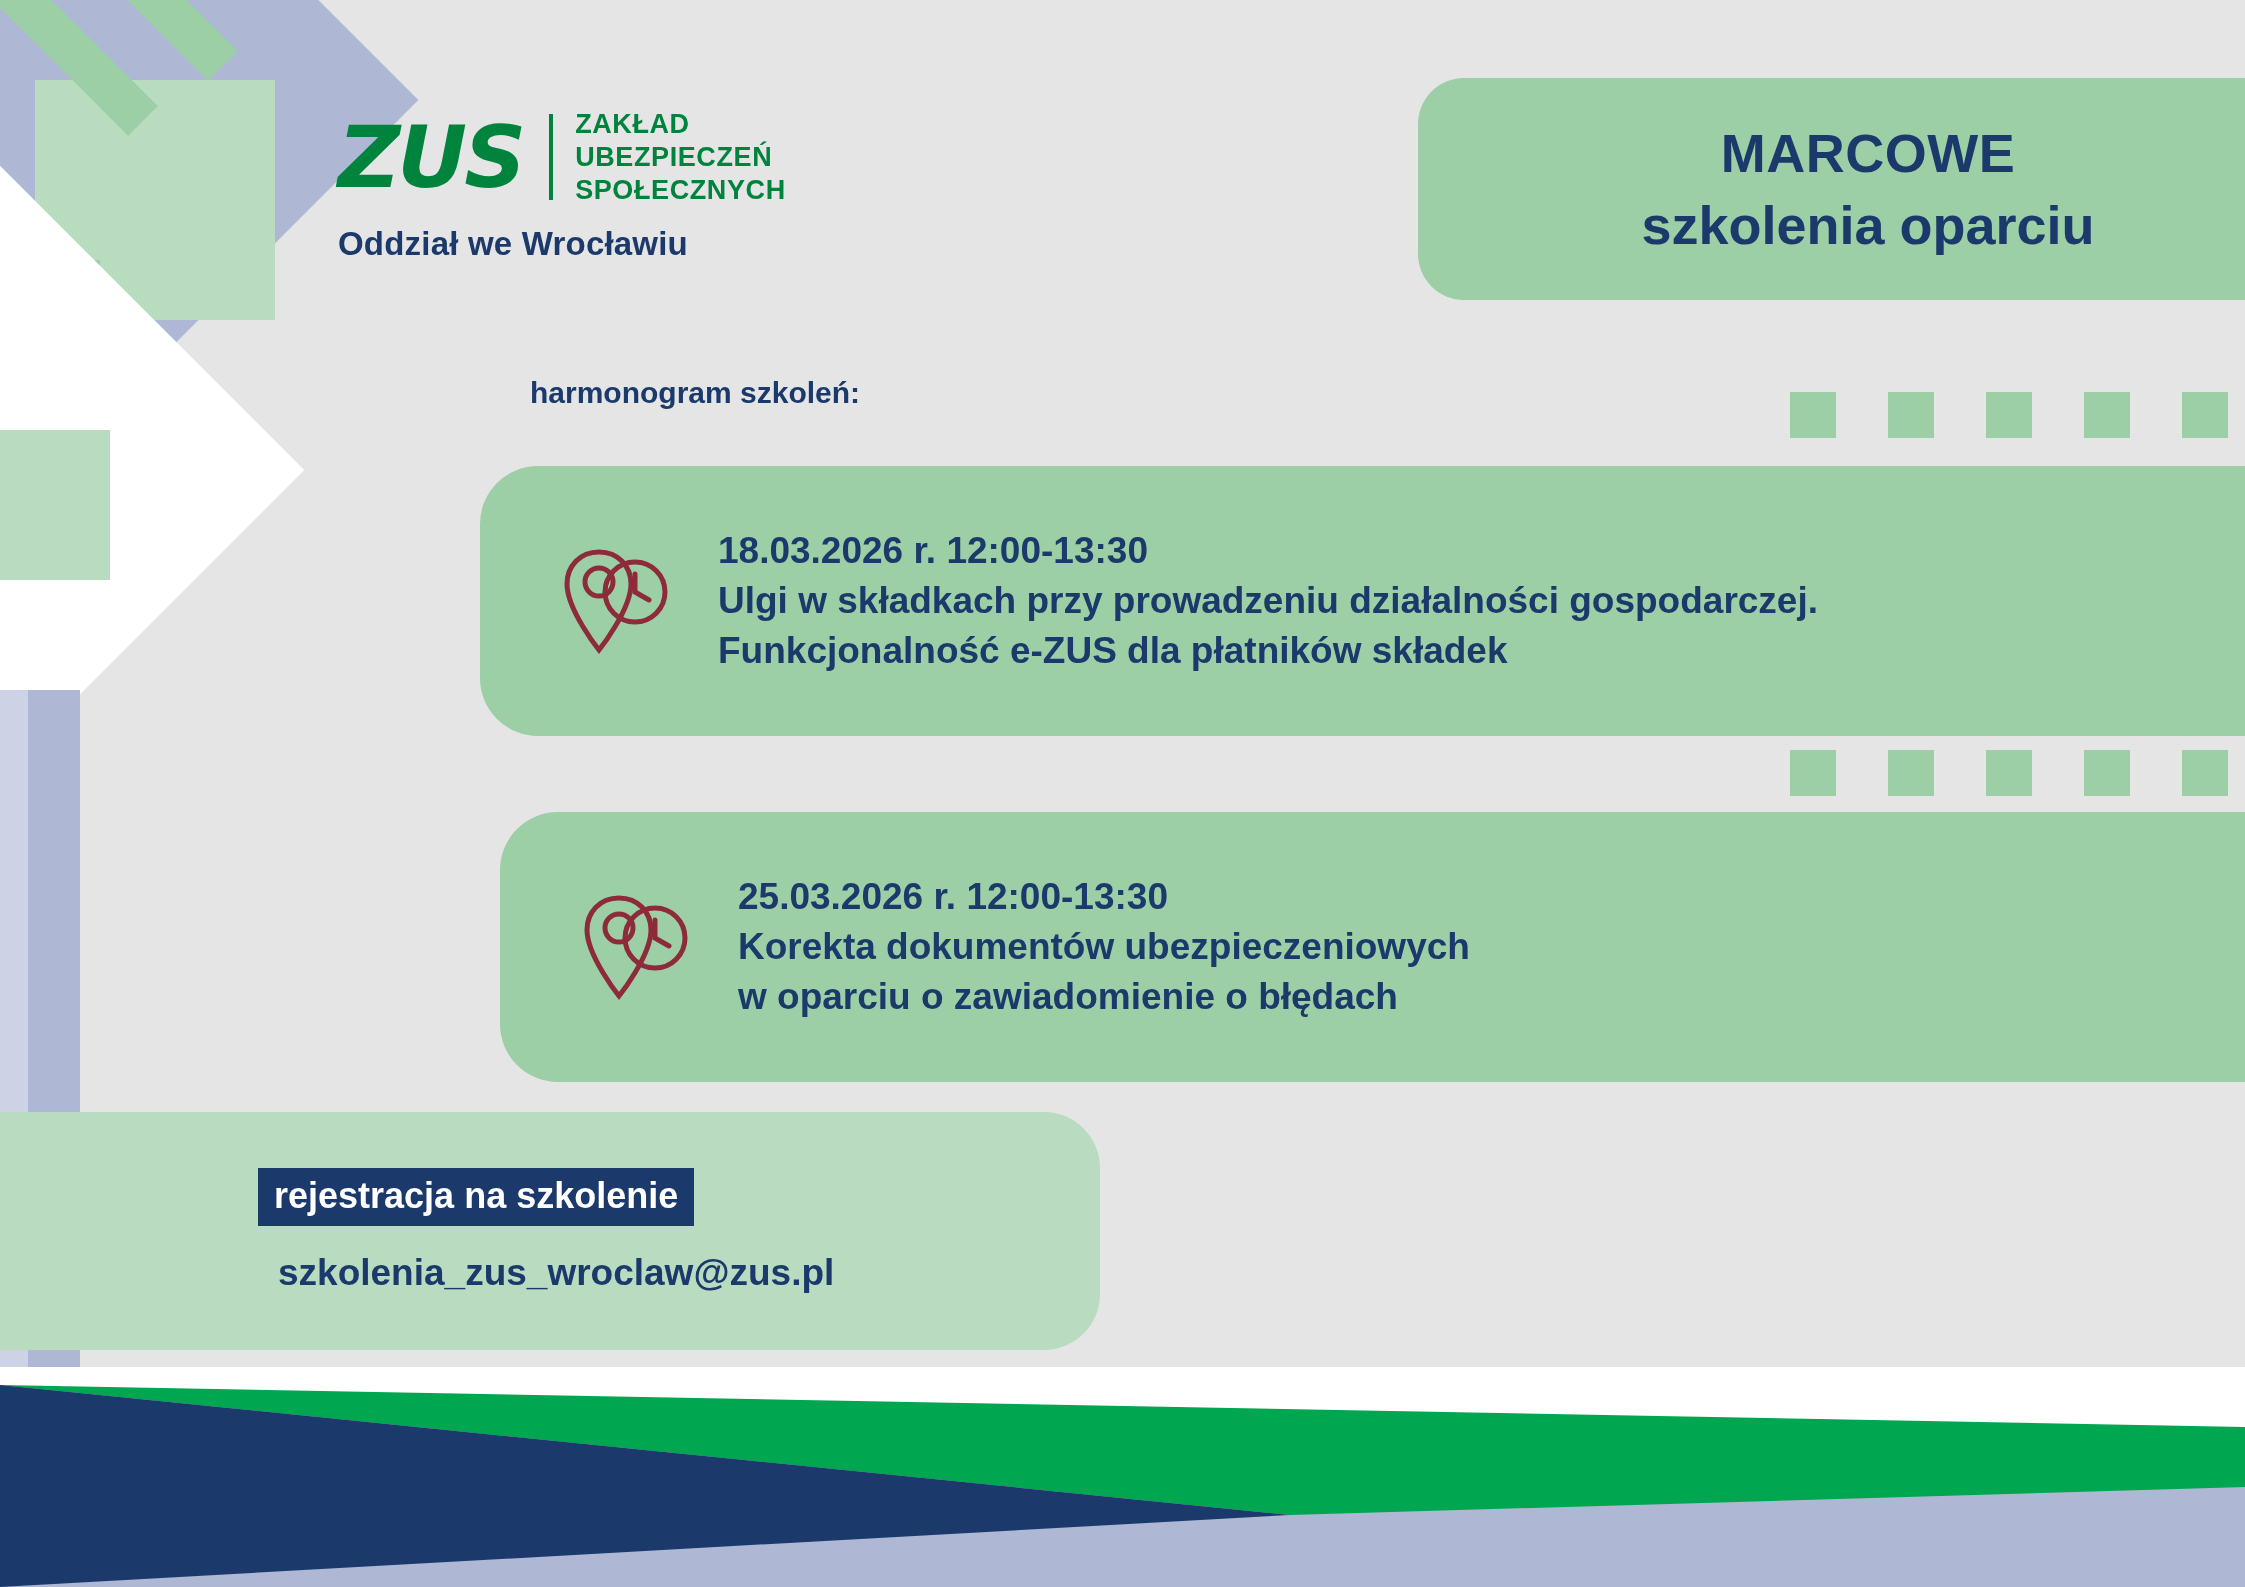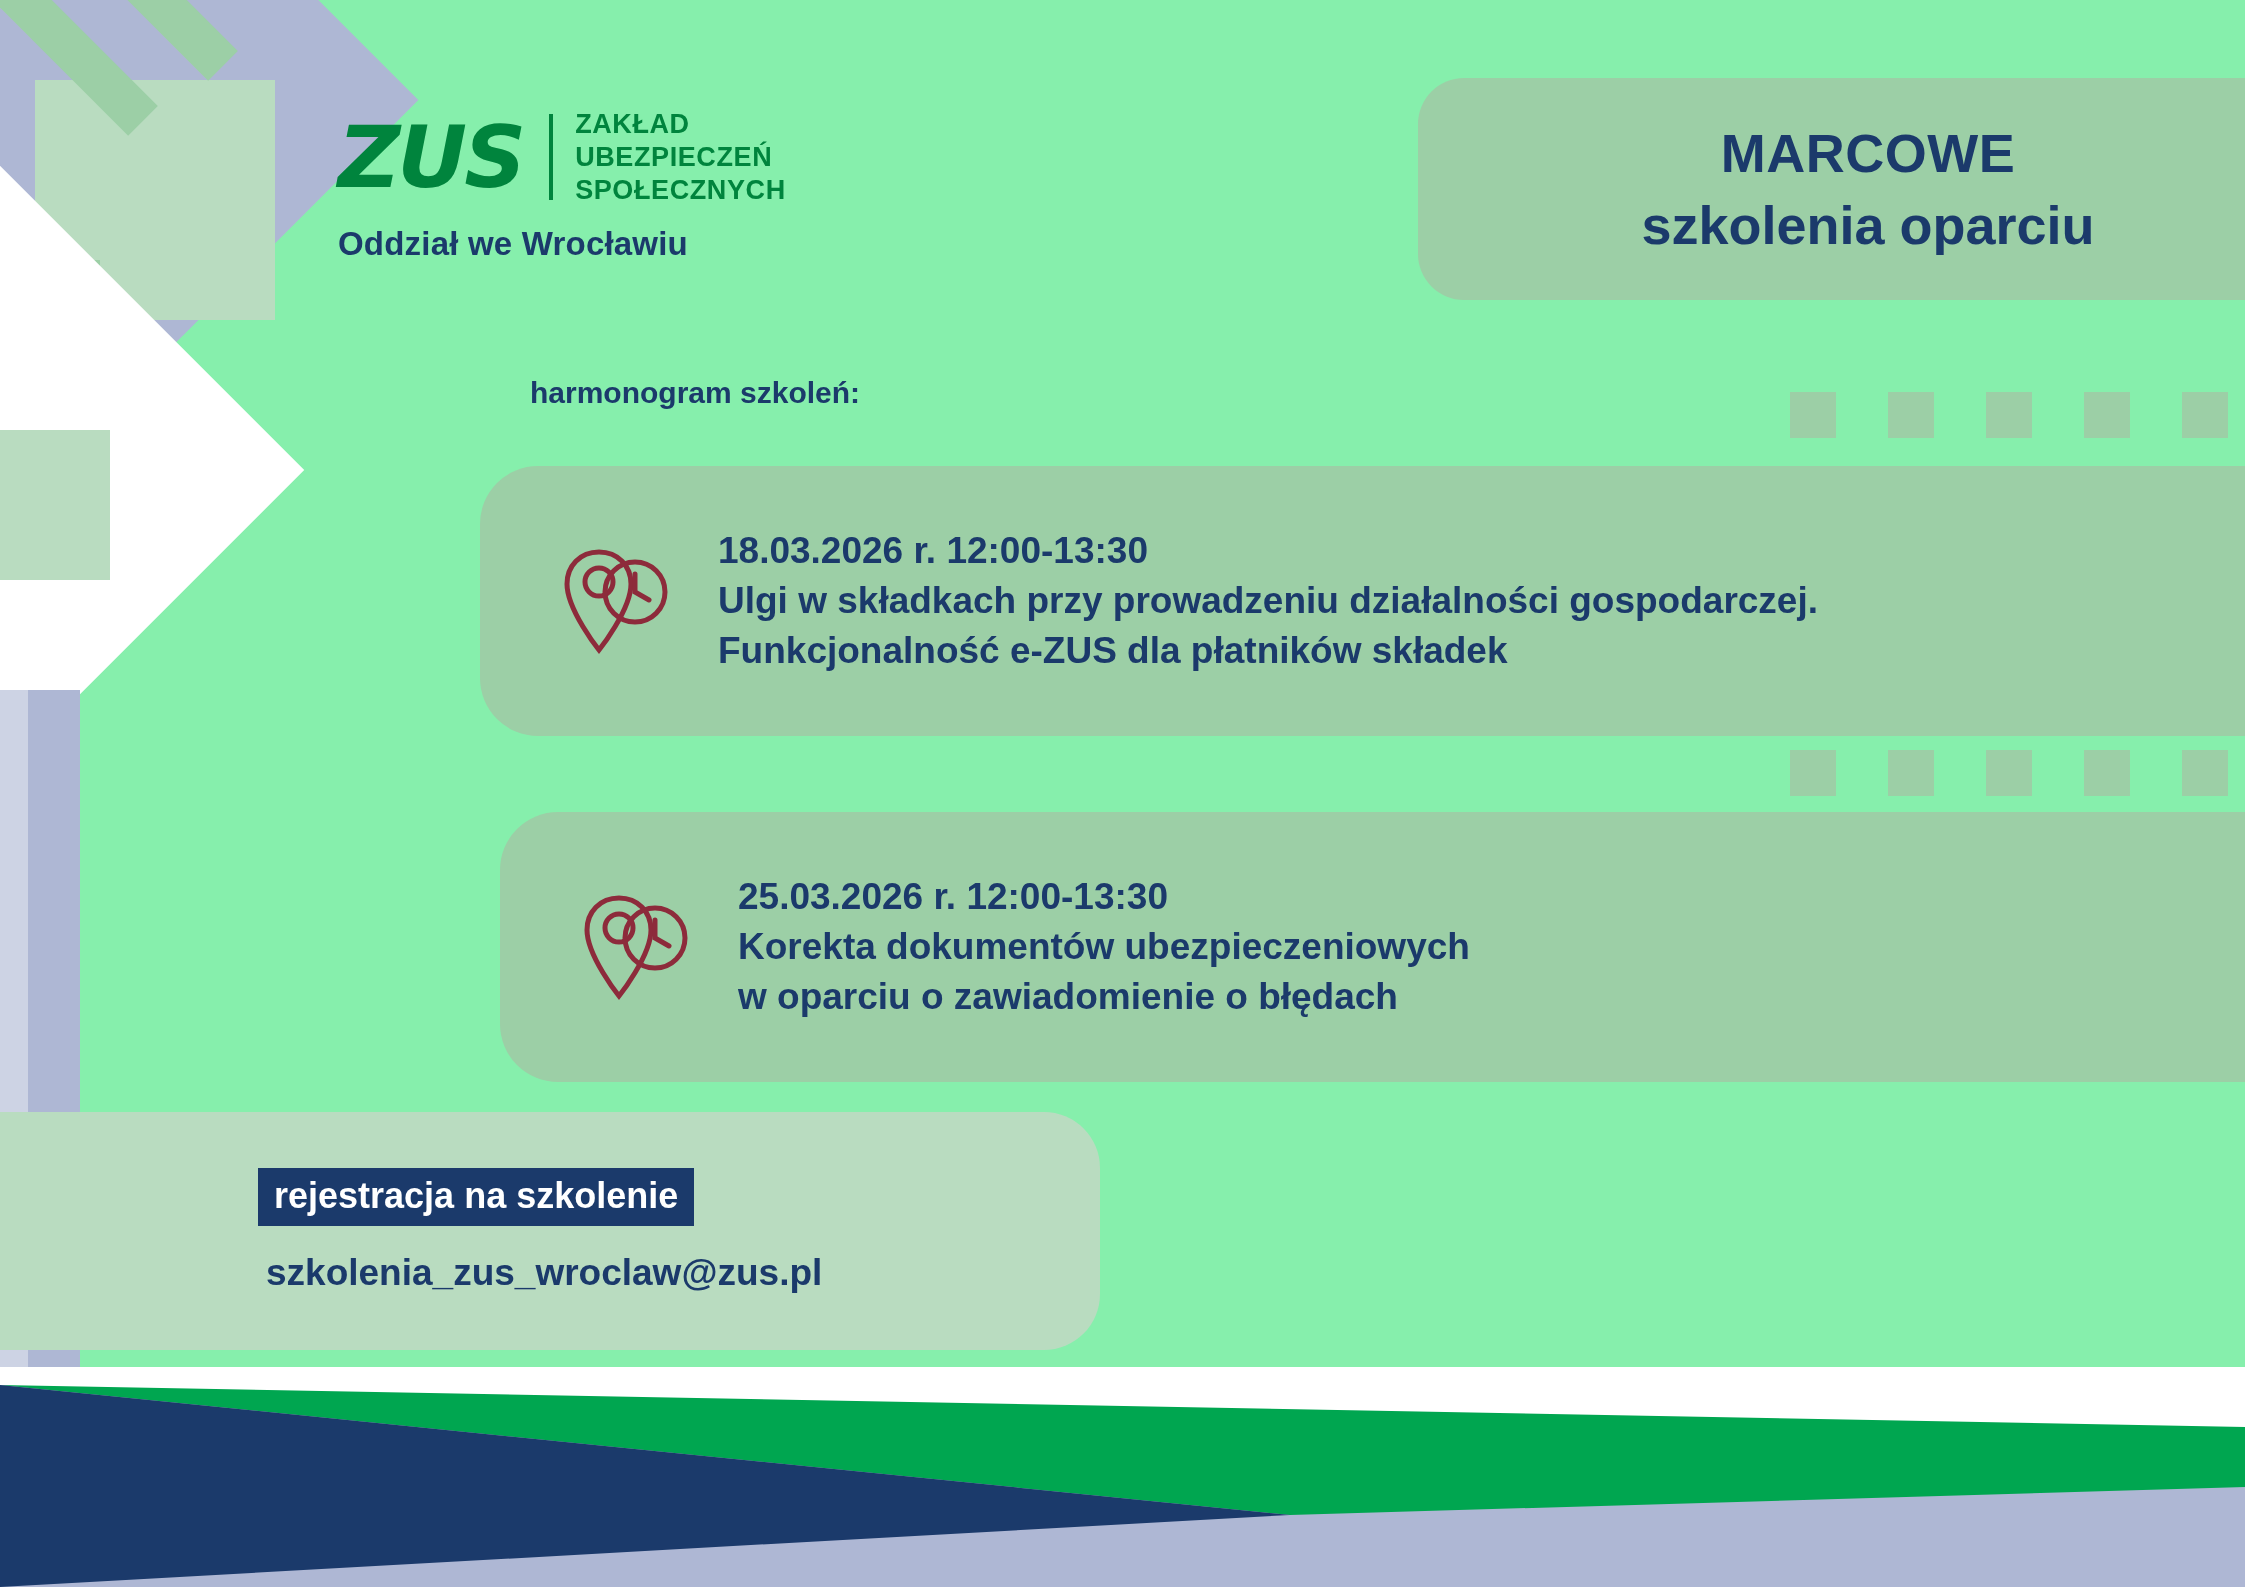--- a/index.html
+++ b/index.html
@@ -8,21 +8,21 @@
     background: #ffffff;
   }
   body {
     font-family: "Liberation Sans", sans-serif;
   }
   #poster {
     position: relative;
     width: 2245px;
     height: 1587px;
     overflow: hidden;
-    background: #86efac;
+    background: #e5e5e5;
   }
 
   
   .deco {
     position: absolute;
     pointer-events: none;
   }
   
   .bg-blue-diamond {
     left: -330px;
@@ -211,21 +211,21 @@
     font-weight: 700;
     padding: 7px 16px 9px 16px;
     align-self: flex-start;
   }
   .foot-value {
     margin-top: 26px;
     font-size: 37px;
     font-weight: 700;
     color: #1b3a6b;
   }
-  .foot-left .foot-value { margin-left: 8px; }
+  .foot-left .foot-value { margin-left: 20px; }
 </style>
 </head>
 <body>
 
 <div id="poster">
 
   <div class="deco bg-blue-diamond"></div>
   <div class="deco gsq5"></div>
   <div class="deco gsq6"></div>
   <div class="deco bg-blue-diamond2"></div>

